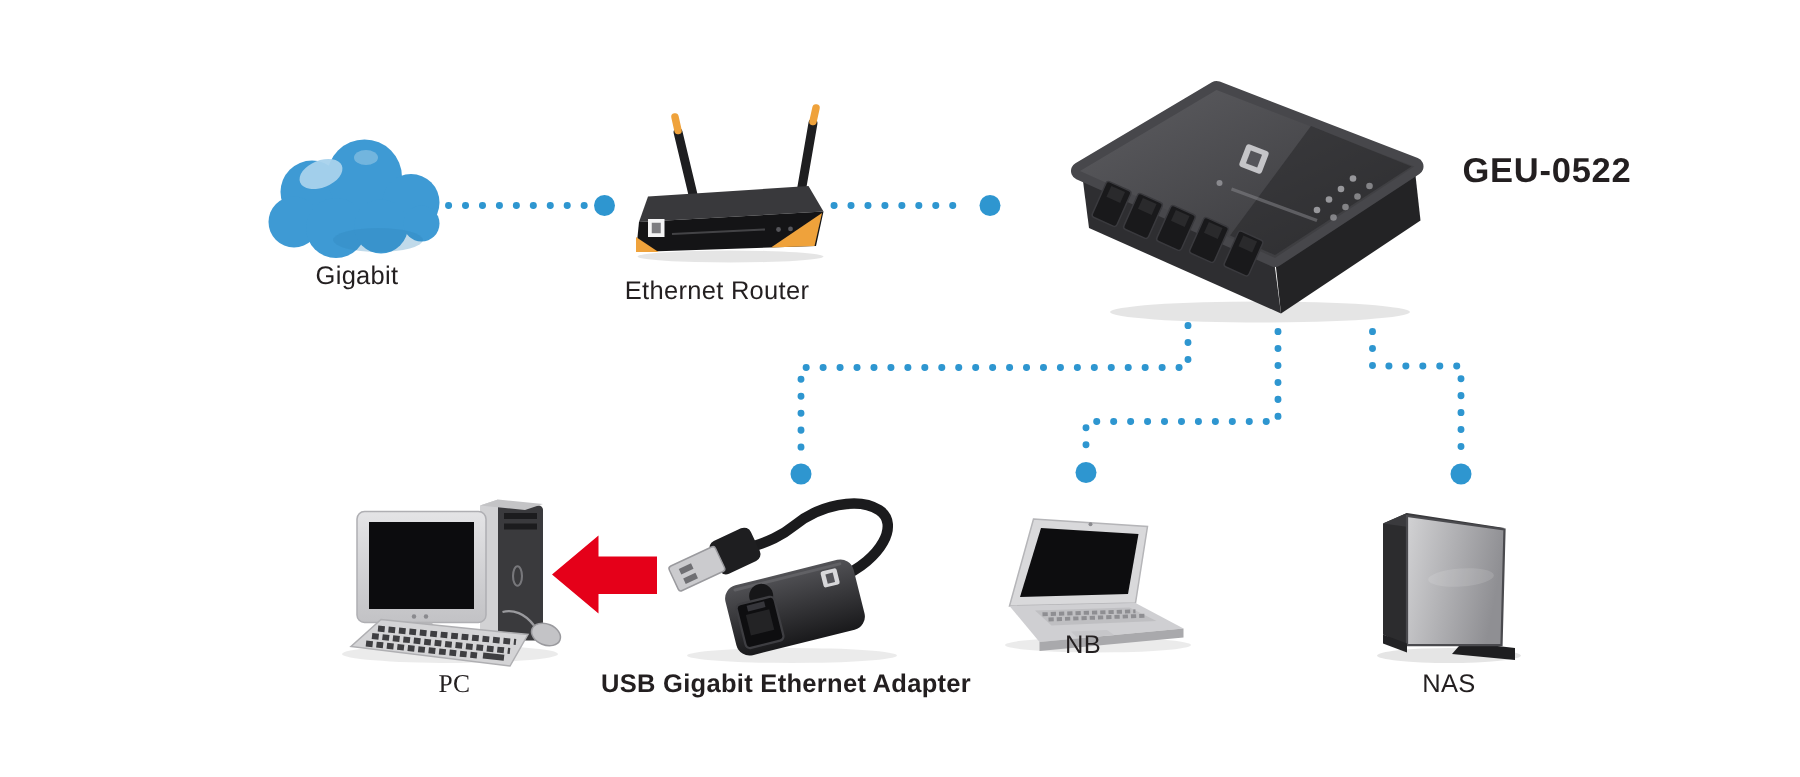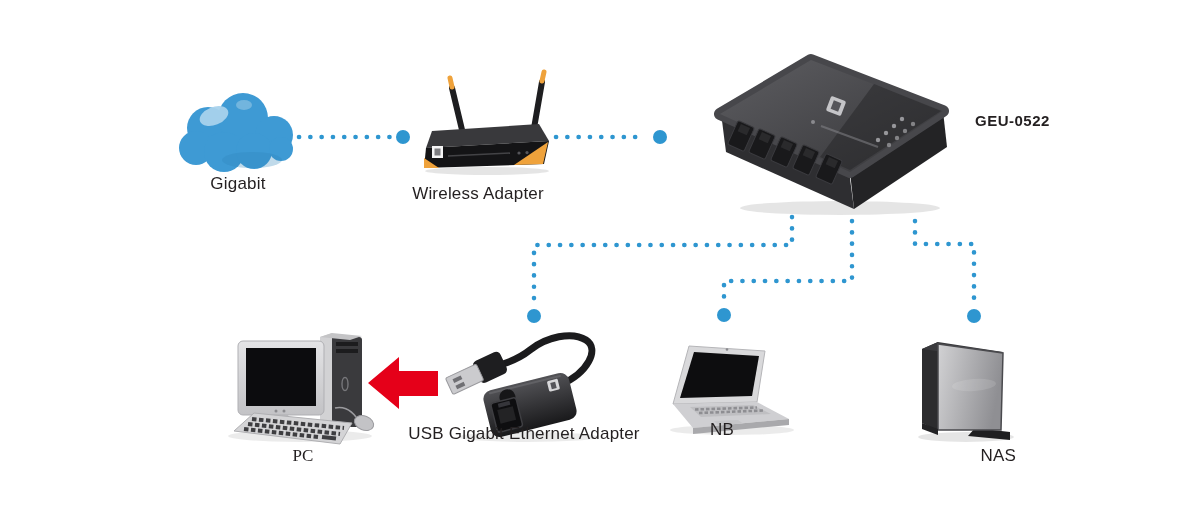--- a/index.html
+++ b/index.html
@@ -2,25 +2,25 @@
 <html><head>
 <meta charset="utf-8">
 <style>
   html,body{margin:0;padding:0;background:#fff;}
   .stage{position:relative;width:1200px;height:518px;background:#ffffff;overflow:hidden;
          font-family:"Liberation Sans",sans-serif;}
   .layer{position:absolute;left:0;top:0;}
   .lbl{position:absolute;font-size:17px;color:#231f20;text-align:center;letter-spacing:.2px;}
   .lbl-internet{left:178px;top:174px;width:120px;}
   .lbl-router{left:388px;top:184px;width:180px;}
-  .lbl-model{left:975px;top:112px;width:140px;text-align:left;font-size:15px;font-weight:bold;letter-spacing:.5px;}
+  .lbl-model{left:975px;top:100px;width:140px;text-align:left;font-size:23px;font-weight:bold;letter-spacing:.5px;}
   .lbl-pc{left:253px;top:446px;width:100px;font-family:Liberation Serif, serif;}
-  .lbl-adapter{left:384px;top:424px;width:280px;}
+  .lbl-adapter{left:384px;top:446px;width:280px;font-weight:bold;}
   .lbl-nb{left:672px;top:420px;width:100px;}
-  .lbl-nas{left:916px;top:446px;width:100px;text-align:right;}
+  .lbl-nas{left:916px;top:446px;width:100px;}
 </style>
 </head>
 <body>
 
 <div class="stage">
 
   <svg class="layer" width="1200" height="518" viewBox="0 0 1200 518">
     <defs>
       <linearGradient id="gTop" x1="0" y1="0" x2="1" y2="1">
         <stop offset="0" stop-color="#5d5d61"></stop>
@@ -209,19 +209,19 @@
       <polygon points="975,428 1010,432 1010,440 968,436" fill="#1E1E20"></polygon>
       <polygon points="922,349 938,342 938,431 922,423" fill="#2C2C2E"></polygon>
       <polygon points="922,349 938,342 1003,352 987,358" fill="#3A3A3D"></polygon>
       <polygon points="938,344 1003,353 1001,430 938,430" fill="url(#gNas)" stroke="#4A4A4E" stroke-width="1.5"></polygon>
       <ellipse cx="974" cy="385" rx="22" ry="6" fill="#FFFFFF" opacity="0.12" transform="rotate(-4 974 385)"></ellipse>
       <polygon points="922,423 938,429 938,435 922,429" fill="#232325"></polygon>
     </g>
   </svg>
 
   <div class="lbl lbl-internet">Gigabit</div>
-  <div class="lbl lbl-router">Wireless Adapter</div>
+  <div class="lbl lbl-router">Ethernet Router</div>
   <div class="lbl lbl-model">GEU-0522</div>
   <div class="lbl lbl-pc">PC</div>
   <div class="lbl lbl-adapter">USB Gigabit Ethernet Adapter</div>
   <div class="lbl lbl-nb">NB</div>
   <div class="lbl lbl-nas">NAS</div>
 </div>
 
 </body></html>

